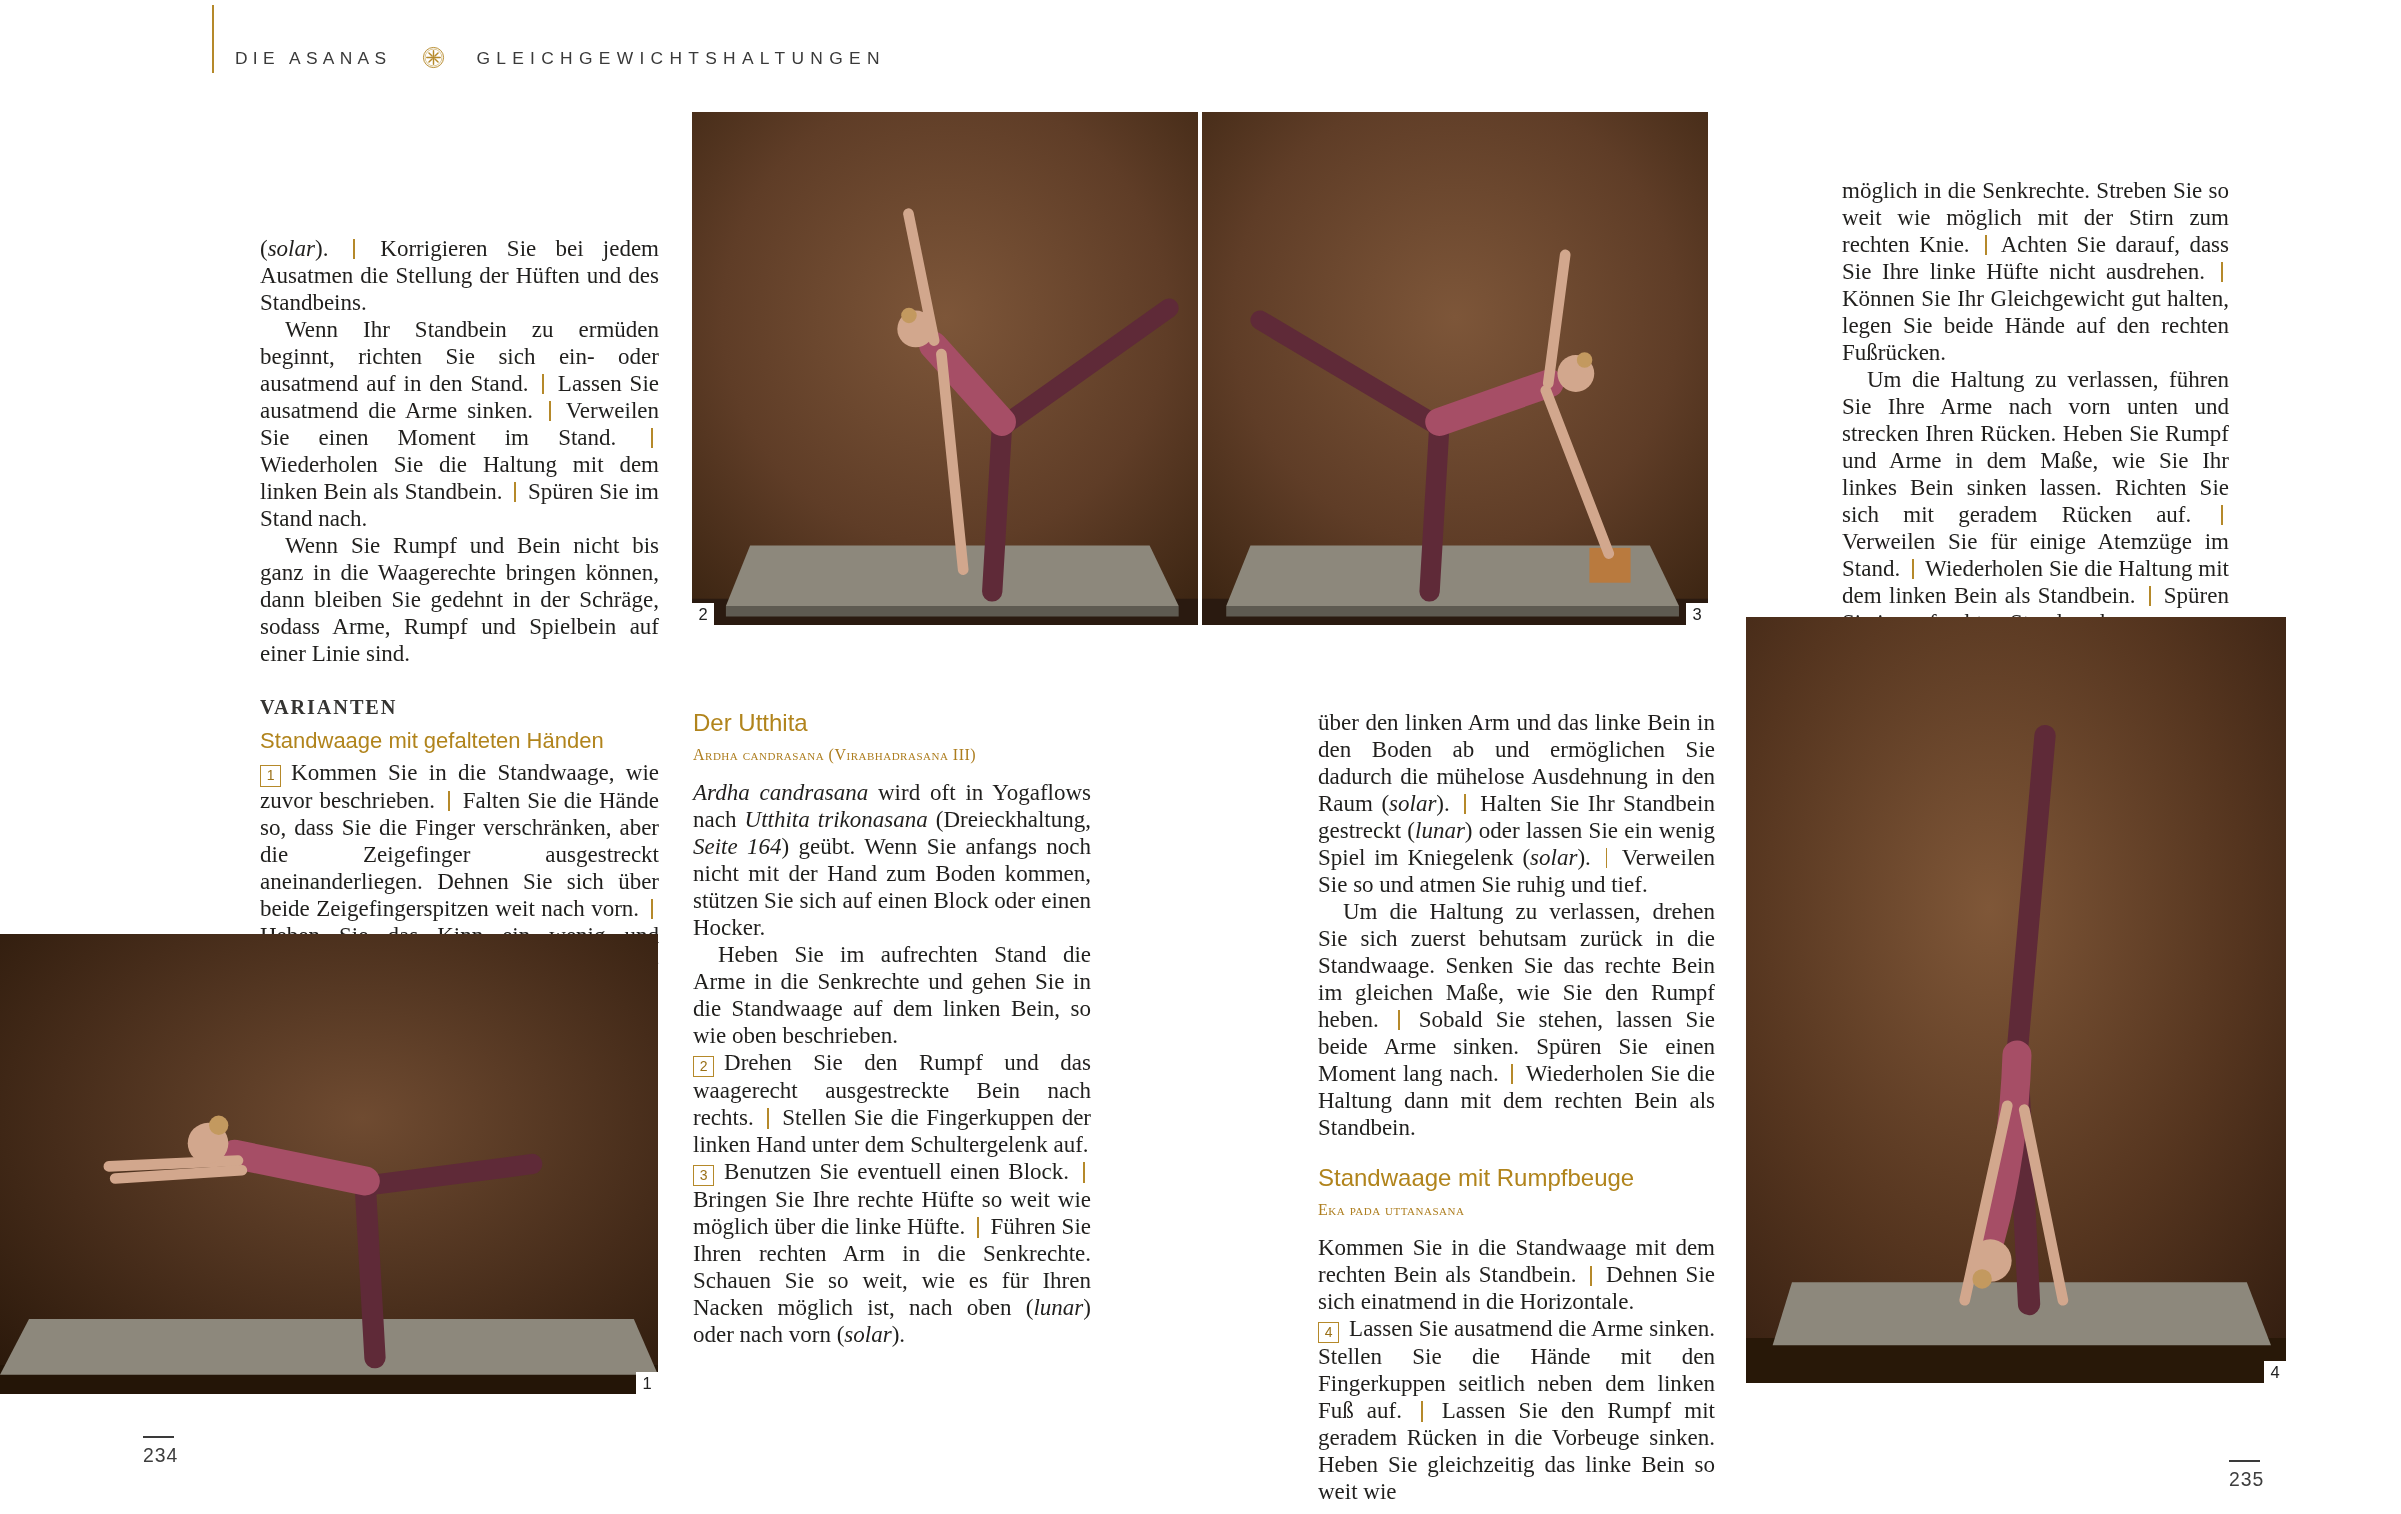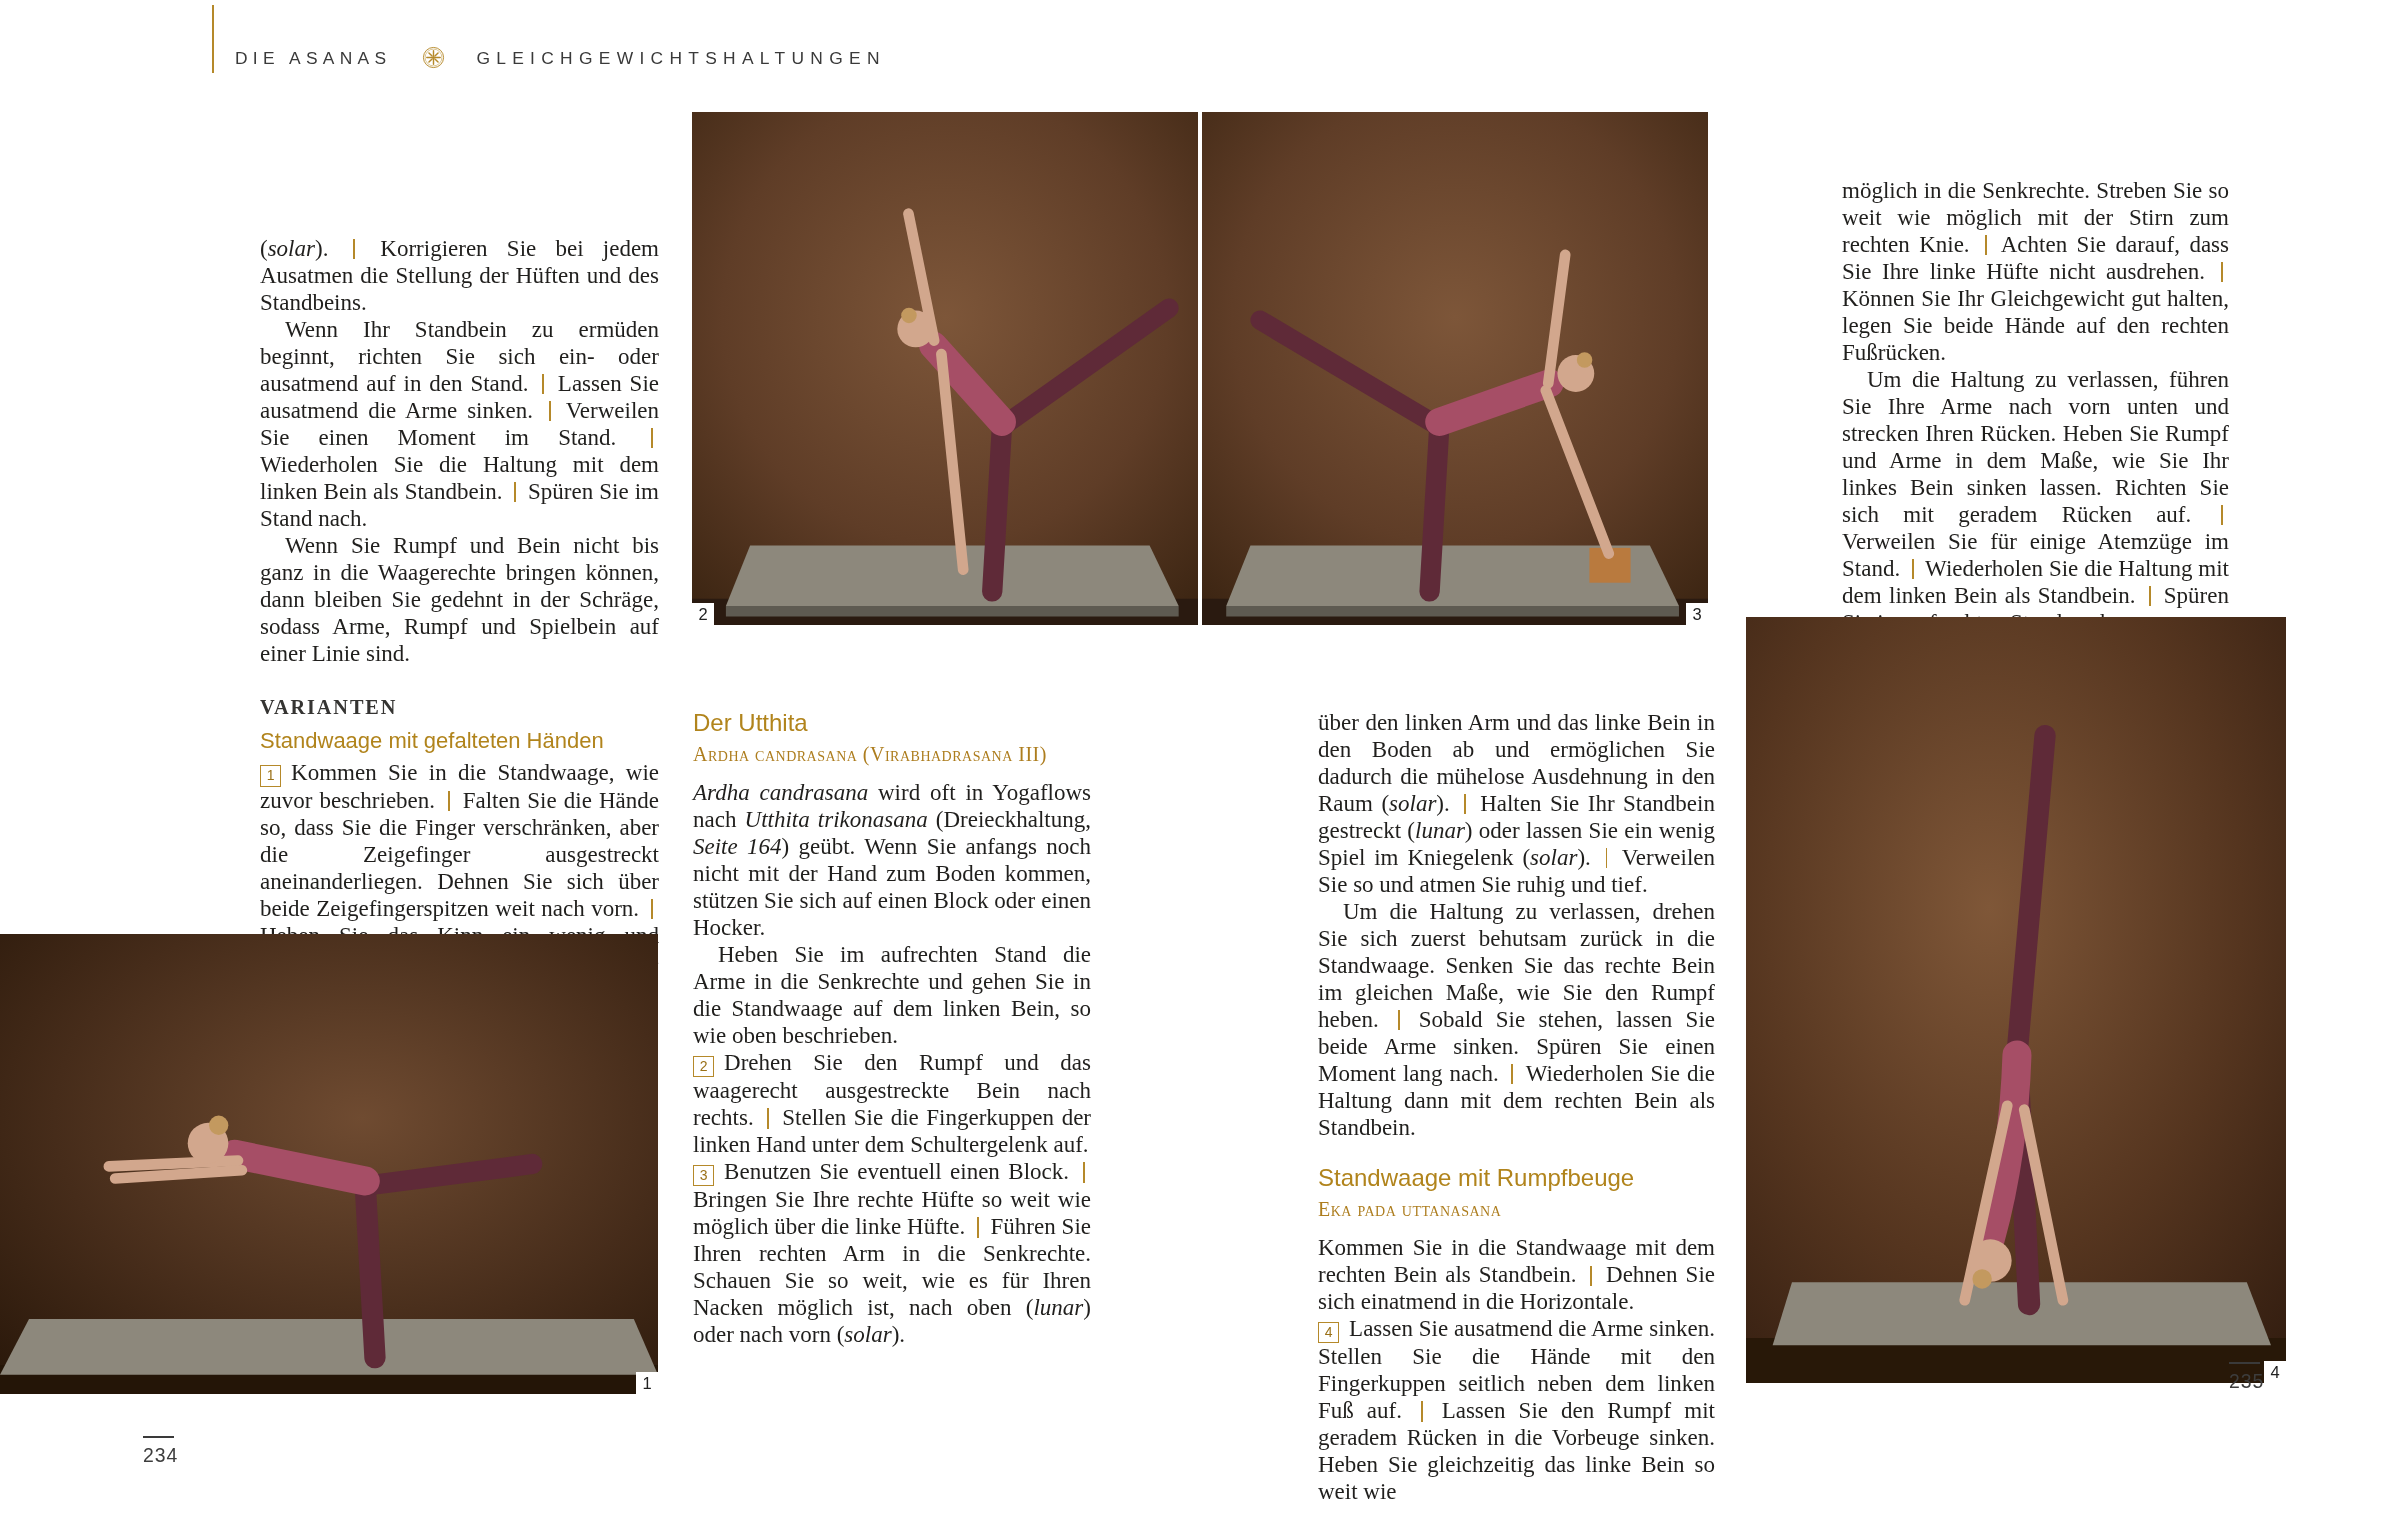--- a/index.html
+++ b/index.html
@@ -20,21 +20,21 @@
   .sep{display:inline-block;width:1.9px;height:20.3px;background:#b5892a;vertical-align:-3.4px;margin:0 5.8px;}
   .marker{display:inline-block;width:19.4px;height:19.4px;border:1.5px solid #b5892a;color:#9a7118;
     font-family:"Liberation Sans",sans-serif;font-size:14px;line-height:18.4px;text-align:center;
     margin-right:9.7px;vertical-align:-0.5px;text-indent:0;}
   .h-varianten{font-family:Liberation Serif, serif;font-size:20.3px;letter-spacing:1.9px;
     color:#353432;font-weight:bold;margin:27px 0 5.8px 0;text-align:left;}
   .h-gold{font-family:"Liberation Sans",sans-serif;font-size:24px;color:#b1841c;font-weight:400;
     margin:0 0 3.9px 0;text-align:left;line-height:28px;}
   .h-gold.small{font-size:22px;}
   .h-gold.mt{margin-top:23px;}
-  .sanskrit{font-variant:small-caps;font-size:20px;line-height:27px;color:#ad7d1e;
+  .sanskrit{font-variant:small-caps;font-size:16px;line-height:27px;color:#ad7d1e;
     letter-spacing:0.5px;margin:0 0 11.6px 0;text-align:left;}
   
   .photo{position:absolute;overflow:hidden;background:#4a2e1c;}
   .photo svg{display:block;width:100%;height:100%;}
   .plabel{position:absolute;width:22px;height:22px;background:#ffffff;
     font-family:"Liberation Sans",sans-serif;font-size:16.5px;color:#222;
     display:flex;align-items:center;justify-content:center;}
   .plabel.bl{left:0;bottom:0;}
   .plabel.br{right:0;bottom:0;}
   .photopair{position:absolute;display:flex;gap:3.9px;}
@@ -208,17 +208,17 @@
       <circle cx="488" cy="1368" r="20" fill="#c3995f"></circle>
     </g>
   </svg>
   <div class="plabel br">4</div>
 </div>
 
 <div class="pagenum" style="left:143px;top:1436px;">
   <span class="rule"></span>
   <span>234</span>
 </div>
-<div class="pagenum" style="left:2229px;top:1362px;">
+<div class="pagenum" style="left:2229px;top:1460px;">
   <span class="rule"></span>
   <span>235</span>
 </div>
 
 
 </body></html>

